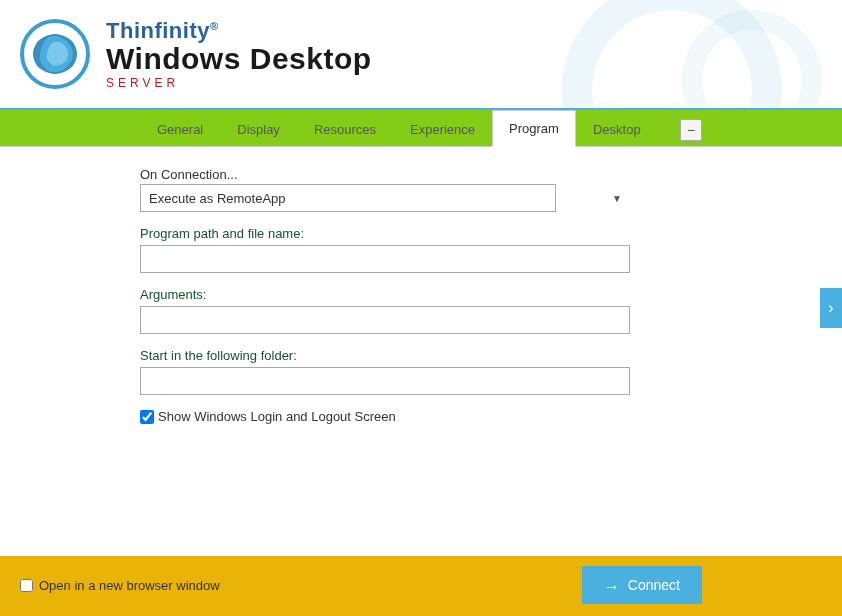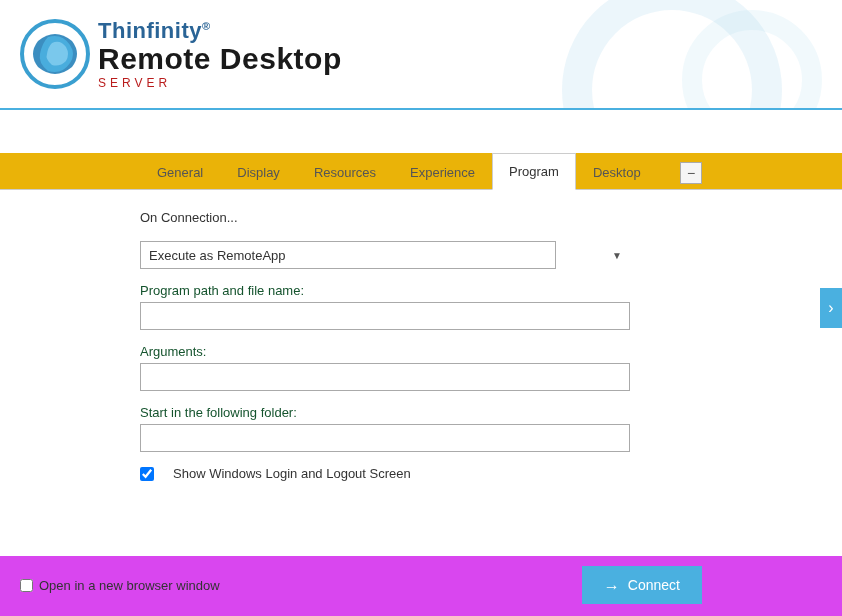--- a/index.html
+++ b/index.html
@@ -44,21 +44,21 @@
       width: 140px;
       height: 140px;
       border-radius: 50%;
       border: 20px solid rgba(180, 220, 240, 0.18);
       pointer-events: none;
     }
 
     .logo-area {
       display: flex;
       align-items: center;
-      gap: 0;
+      gap: 8px;
     }
 
     .logo-icon {
       width: 70px;
       height: 70px;
       margin-right: 8px;
     }
 
     .logo-text {
       display: flex;
@@ -93,22 +93,21 @@
       margin-top: 2px;
     }
 
     
     .tabs-container {
       padding: 0 140px;
       border-bottom: 1px solid #ccc;
       display: flex;
       align-items: flex-end;
       position: relative;
-      background: #eab308;
-      margin-top: 43px;
+      background: #84cc16;
     }
 
     .tab {
       padding: 10px 16px;
       cursor: pointer;
       font-size: 13px;
       color: #555;
       border: 1px solid transparent;
       border-bottom: none;
       margin-bottom: -1px;
@@ -141,21 +140,21 @@
 
     
     .content {
       padding: 20px 140px;
       background: #fff;
     }
 
     .section-label {
       font-size: 13px;
       color: #333;
-      margin-bottom: 16px;
+      margin-bottom: 2px;
     }
 
     .form-group {
       margin-bottom: 14px;
     }
 
     .form-label {
       font-size: 13px;
       color: #14532d;
       margin-bottom: 4px;
@@ -209,21 +208,21 @@
       font-size: 12px;
       color: #555;
       text-align: right;
       width: 490px;
       margin-top: 2px;
     }
 
     .checkbox-row {
       display: flex;
       align-items: center;
-      gap: 19px;
+      gap: 4px;
       margin-top: 8px;
     }
 
     .checkbox-row input[type=checkbox] {
       width: 14px;
       height: 14px;
       cursor: pointer;
     }
 
     .checkbox-label {
@@ -234,21 +233,21 @@
     
     .bottom-bar {
       position: absolute;
       bottom: 0;
       left: 0;
       right: 0;
       padding: 10px 140px 12px 20px;
       display: flex;
       align-items: center;
       justify-content: space-between;
-      background: #d946ef;
+      background: #eab308;
     }
 
     .open-new-window-row {
       display: flex;
       align-items: center;
       gap: 6px;
     }
 
     .connect-btn {
       background: #4ab0e0;
@@ -295,21 +294,21 @@
     <svg class="logo-icon" viewBox="0 0 70 70" xmlns="http://www.w3.org/2000/svg">
       <circle cx="35" cy="35" r="33" fill="none" stroke="#3a9fd0" stroke-width="4"></circle>
       <path d="M18 22 Q35 8 52 22 Q62 35 52 48 Q35 62 18 48 Q8 35 18 22Z" fill="#1a7ab5" opacity="0.85"></path>
       <path d="M28 18 Q42 14 50 26 Q56 35 50 44 Q42 56 28 52 Q18 44 20 35 Q22 24 28 18Z" fill="#4ab0e0" opacity="0.9"></path>
       <path d="M32 24 Q40 20 46 28 Q50 35 46 42 Q40 48 32 46 Q25 40 27 35 Q28 28 32 24Z" fill="#87cef0" opacity="0.8"></path>
     </svg>
     <div class="logo-text">
       <div class="logo-thinfinity">
         <span>Thinfinity</span><span class="reg">®</span>
       </div>
-      <div class="logo-remote-desktop">Remote Desktop</div>
+      <div class="logo-remote-desktop">Windows Desktop</div>
       <div class="logo-server">SERVER</div>
     </div>
   </div>
 </div>
 
 <div class="tabs-container">
   <div class="tab">General</div>
   <div class="tab">Display</div>
   <div class="tab">Resources</div>
   <div class="tab">Experience</div>

